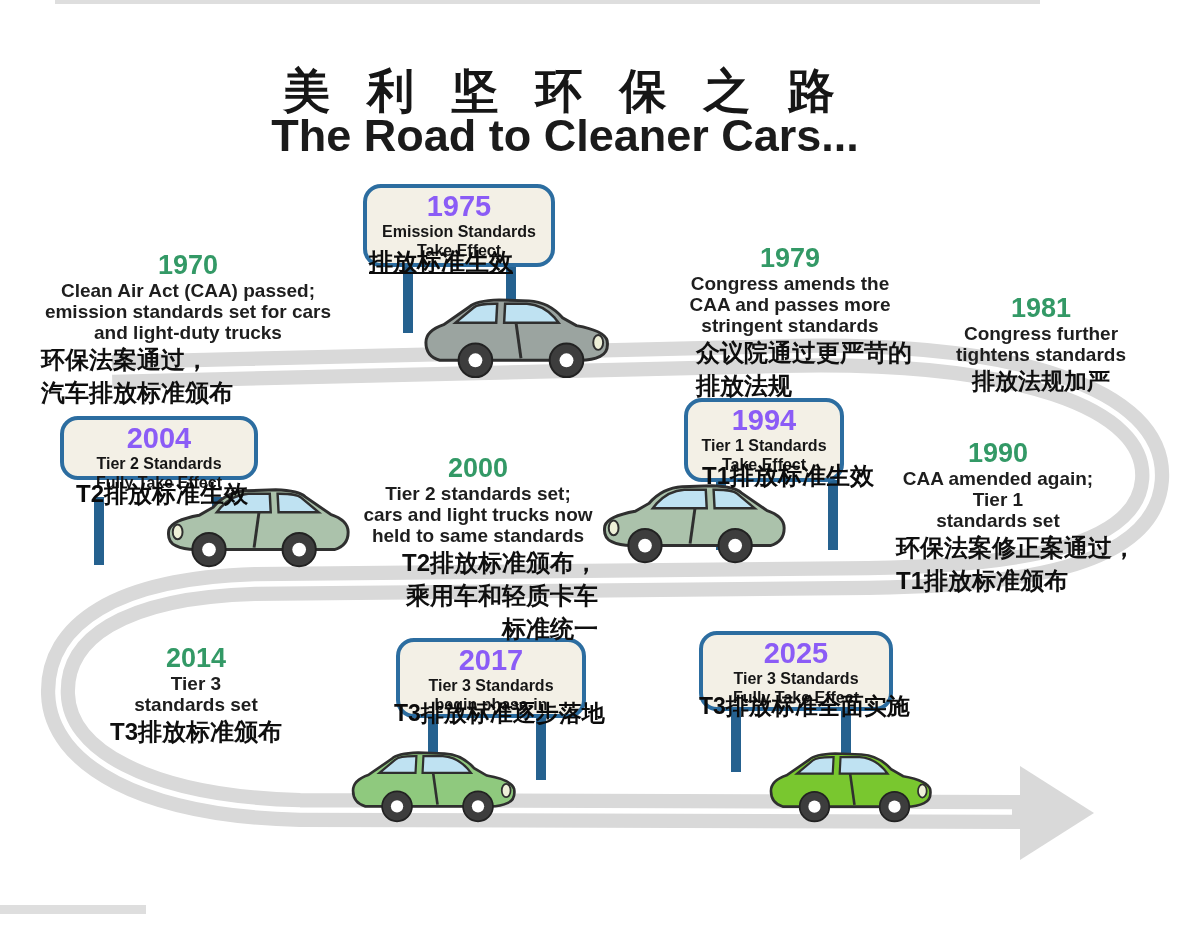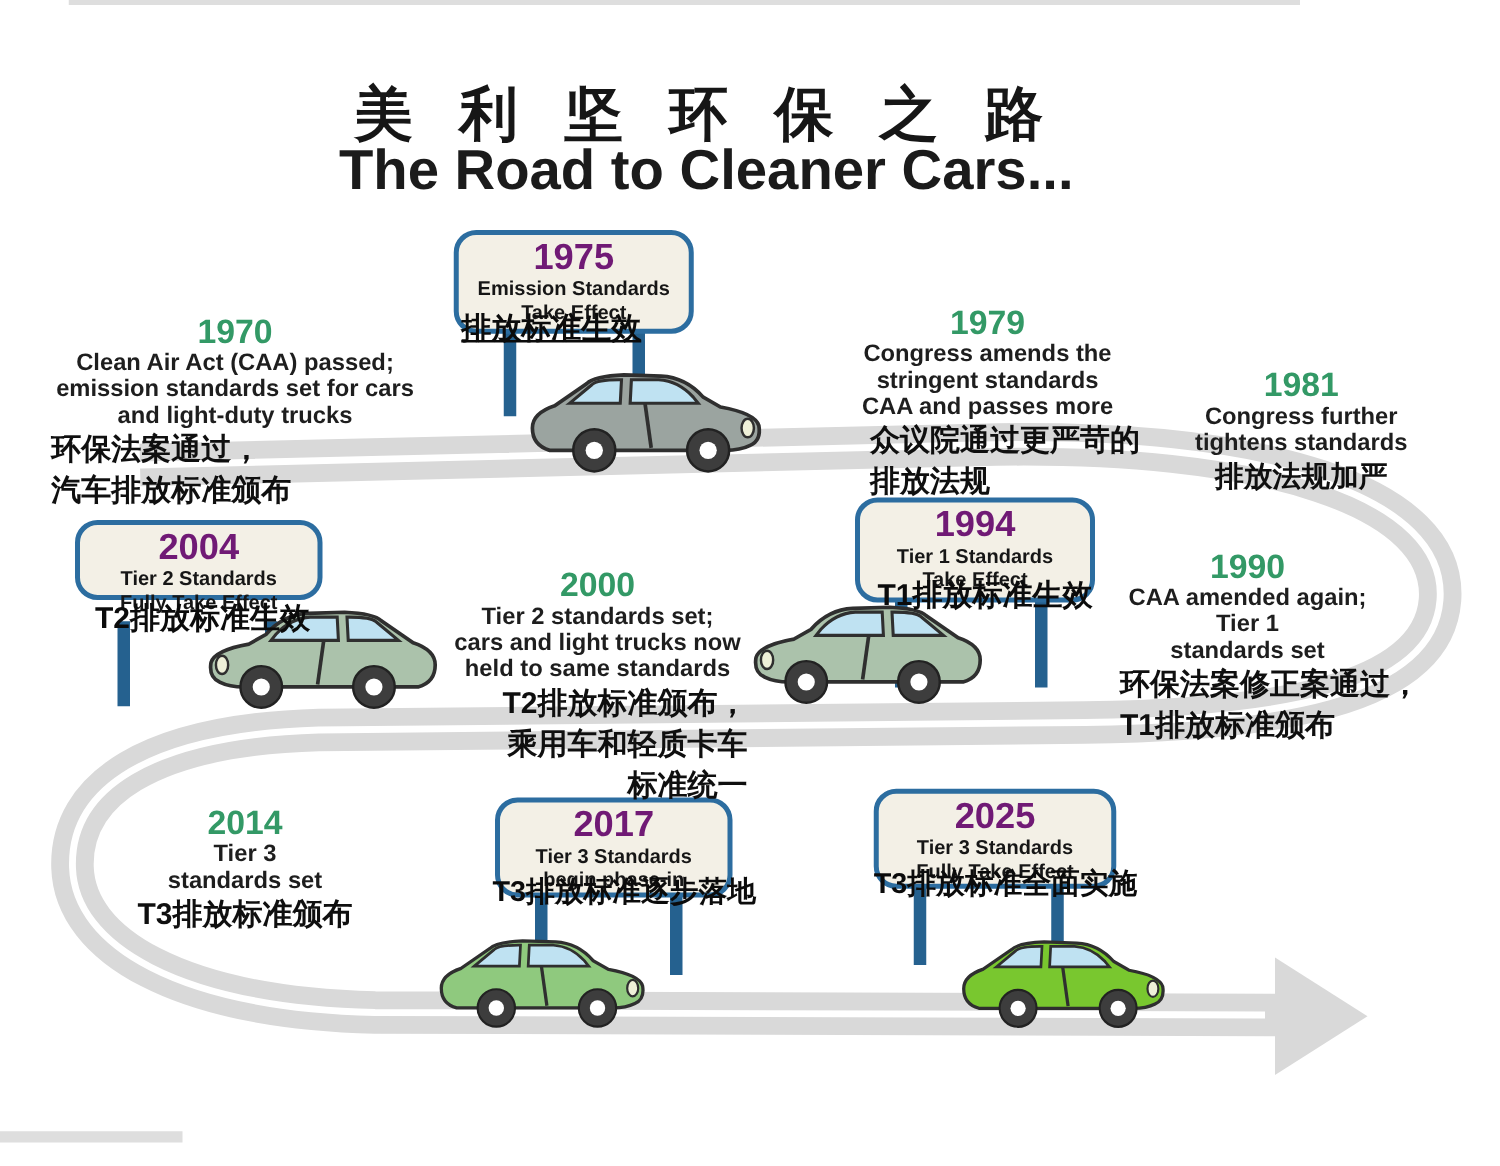--- a/index.html
+++ b/index.html
@@ -27,21 +27,21 @@
   .note .year { font-size:27px; font-weight:bold; color:#339966; line-height:30px; }
   .note .en  { font-size:19px; font-weight:bold; color:#1e1e1e; line-height:21px; }
   .note .zh  { font-size:24px; font-weight:bold; color:#0f0f0f; line-height:33px; white-space:nowrap; }
   .note .zh.left { text-align:left; }
 
   
   .sign {
     position:absolute; background:#f3f0e6; border:4px solid #2c6da0;
     border-radius:18px; text-align:center; box-sizing:border-box;
   }
-  .sign .year { font-size:29px; font-weight:bold; color:#701a75; line-height:31px; margin-top:3px; }
+  .sign .year { font-size:29px; font-weight:bold; color:#8b5cf6; line-height:31px; margin-top:3px; }
   .sign .en   { font-size:16px; font-weight:bold; color:#161616; line-height:19px; }
   .sign .zh   { position:absolute; font-size:24px; font-weight:bold; color:#0b0b0b; white-space:nowrap; }
   .post { position:absolute; width:10px; background:#25618f; }
 
   
   .car { position:absolute; overflow:visible; }
   .car.flip { transform:scaleX(-1); }
   .car-body   { stroke:#2f2f2f; stroke-width:3; }
   .car-window { fill:#bfe2f2; stroke:#2f2f2f; stroke-width:2.5; }
   .car-wheel  { fill:#3d3d3d; stroke:#222; stroke-width:2; }
@@ -117,21 +117,21 @@
 
   <div class="sign" style="left:60px;top:416px;width:198px;height:64px;">
     <div class="year">2004</div>
     <div class="en">
       <div>Tier 2 Standards</div>
       <div>Fully Take Effect</div>
     </div>
     <div class="zh" style="left:12px;top:58px;">T2排放标准生效</div>
   </div>
 
-  <div class="sign" style="left:684px;top:398px;width:192px;height:84px;">
+  <div class="sign" style="left:684px;top:398px;width:160px;height:84px;">
     <div class="year">1994</div>
     <div class="en">
       <div>Tier 1 Standards</div>
       <div>Take Effect</div>
     </div>
     <div class="zh" style="left:14px;top:58px;">T1排放标准生效</div>
   </div>
 
   <div class="sign" style="left:396px;top:638px;width:190px;height:80px;">
     <div class="year">2017</div>
@@ -164,22 +164,22 @@
     <div class="zh left" style="margin-left:13px;">
       <div>环保法案通过，</div>
       <div>汽车排放标准颁布</div>
     </div>
   </div>
 
   <div class="note" style="left:666px;top:243px;width:248px;">
     <div class="year">1979</div>
     <div class="en">
       <div>Congress amends the</div>
+      <div>CAA and passes more</div>
       <div>stringent standards</div>
-      <div>CAA and passes more</div>
     </div>
     <div class="zh left" style="margin-left:30px;">
       <div>众议院通过更严苛的</div>
       <div>排放法规</div>
     </div>
   </div>
 
   <div class="note" style="left:935px;top:293px;width:212px;">
     <div class="year">1981</div>
     <div class="en">

